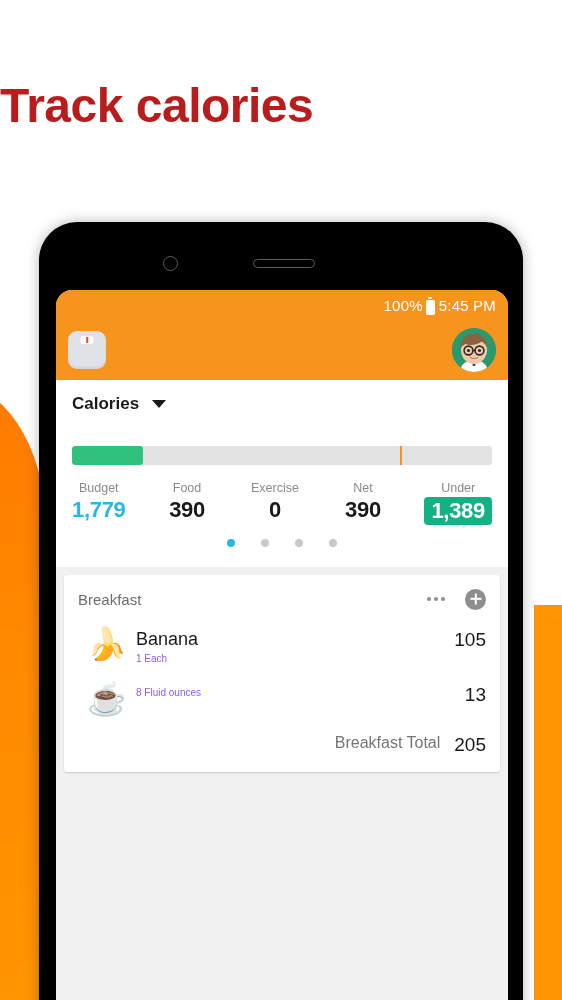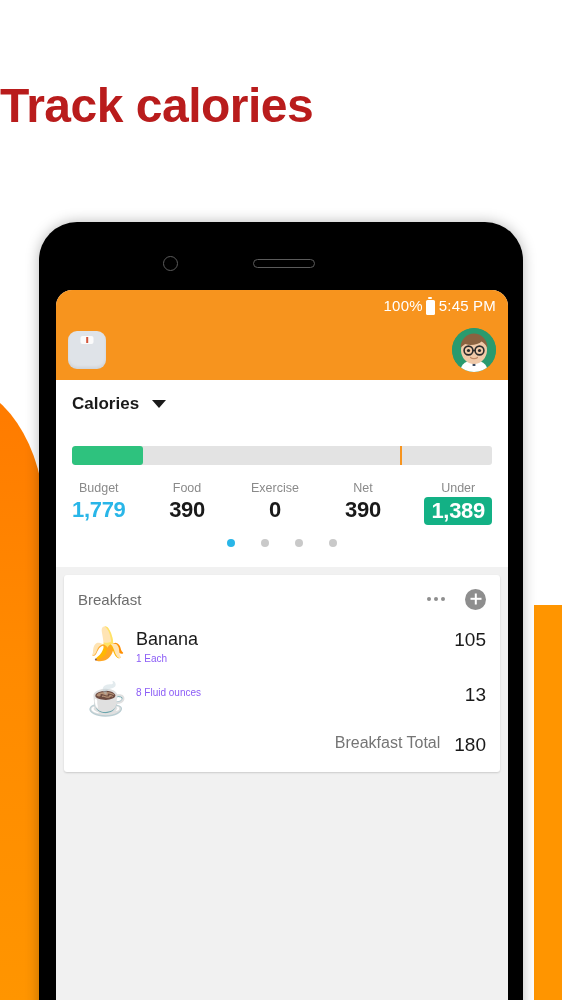--- a/index.html
+++ b/index.html
@@ -471,18 +471,18 @@
         </div>
         <div class="food">
           <div class="food-emoji">☕</div>
           <div class="food-main">
             <div class="food-serving">8 Fluid ounces</div>
           </div>
           <div class="food-cal">13</div>
         </div>
         <div class="total-row">
           <div class="total-label">Breakfast Total</div>
-          <div class="total-value">180</div>
+          <div class="total-value">205</div>
         </div>
       </div>
     </div>
 
 </div>
 
 </body></html>

